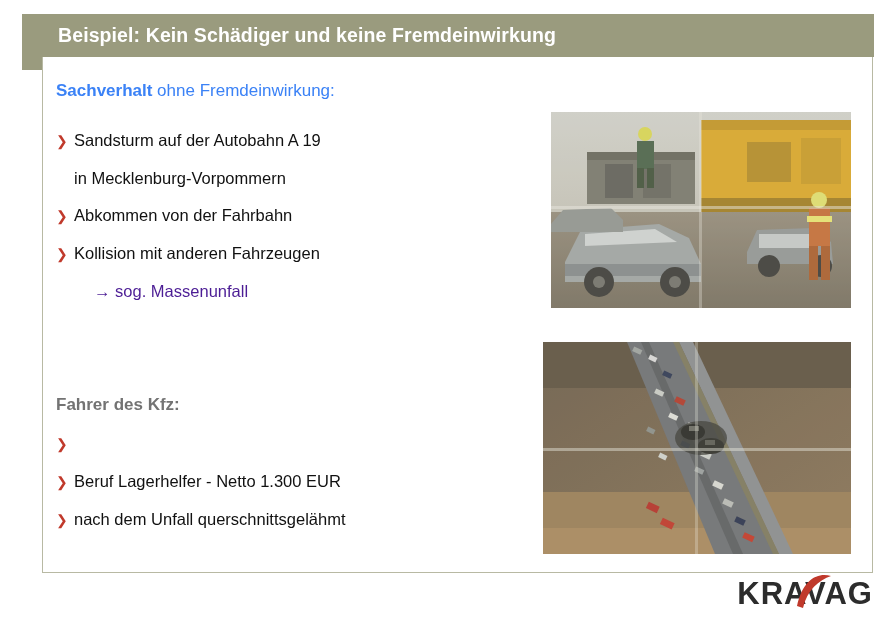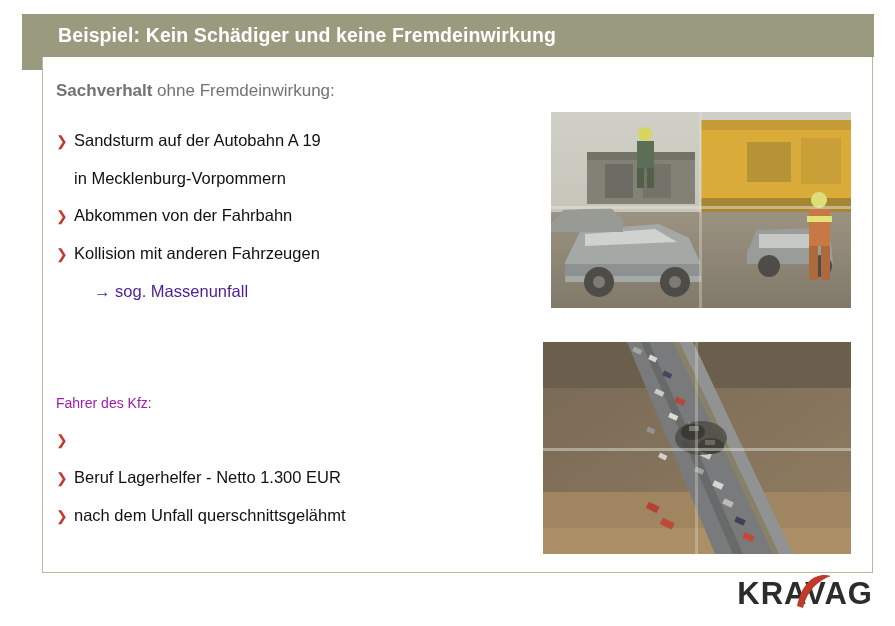--- a/index.html
+++ b/index.html
@@ -67,21 +67,21 @@
   
   .text-col {
     position: absolute;
     left: 56px;
     top: 80px;
     width: 470px;
   }
 
   .lead {
     font-size: 17px;
-    color: #737373;
+    color: #3b82f6;
     margin-bottom: 26px;
     line-height: 1.3;
   }
   .lead b { font-weight: bold; }
 
   .bullet-row {
     display: flex;
     align-items: flex-start;
     margin-bottom: 13px;
   }
@@ -107,23 +107,23 @@
   }
   .arrow-text {
     font-size: 16.5px;
     color: #4c1d95;
     line-height: 24px;
     margin-left: 38px;
     margin-bottom: 13px;
   }
 
   .section-head {
-    font-size: 14px;
-    font-weight: normal;
-    color: #a21caf;
+    font-size: 17px;
+    font-weight: bold;
+    color: #737373;
     margin-top: 92px;
     margin-bottom: 16px;
   }
 
   
   .photo {
     position: absolute;
     overflow: hidden;
   }
   .photo-top {

